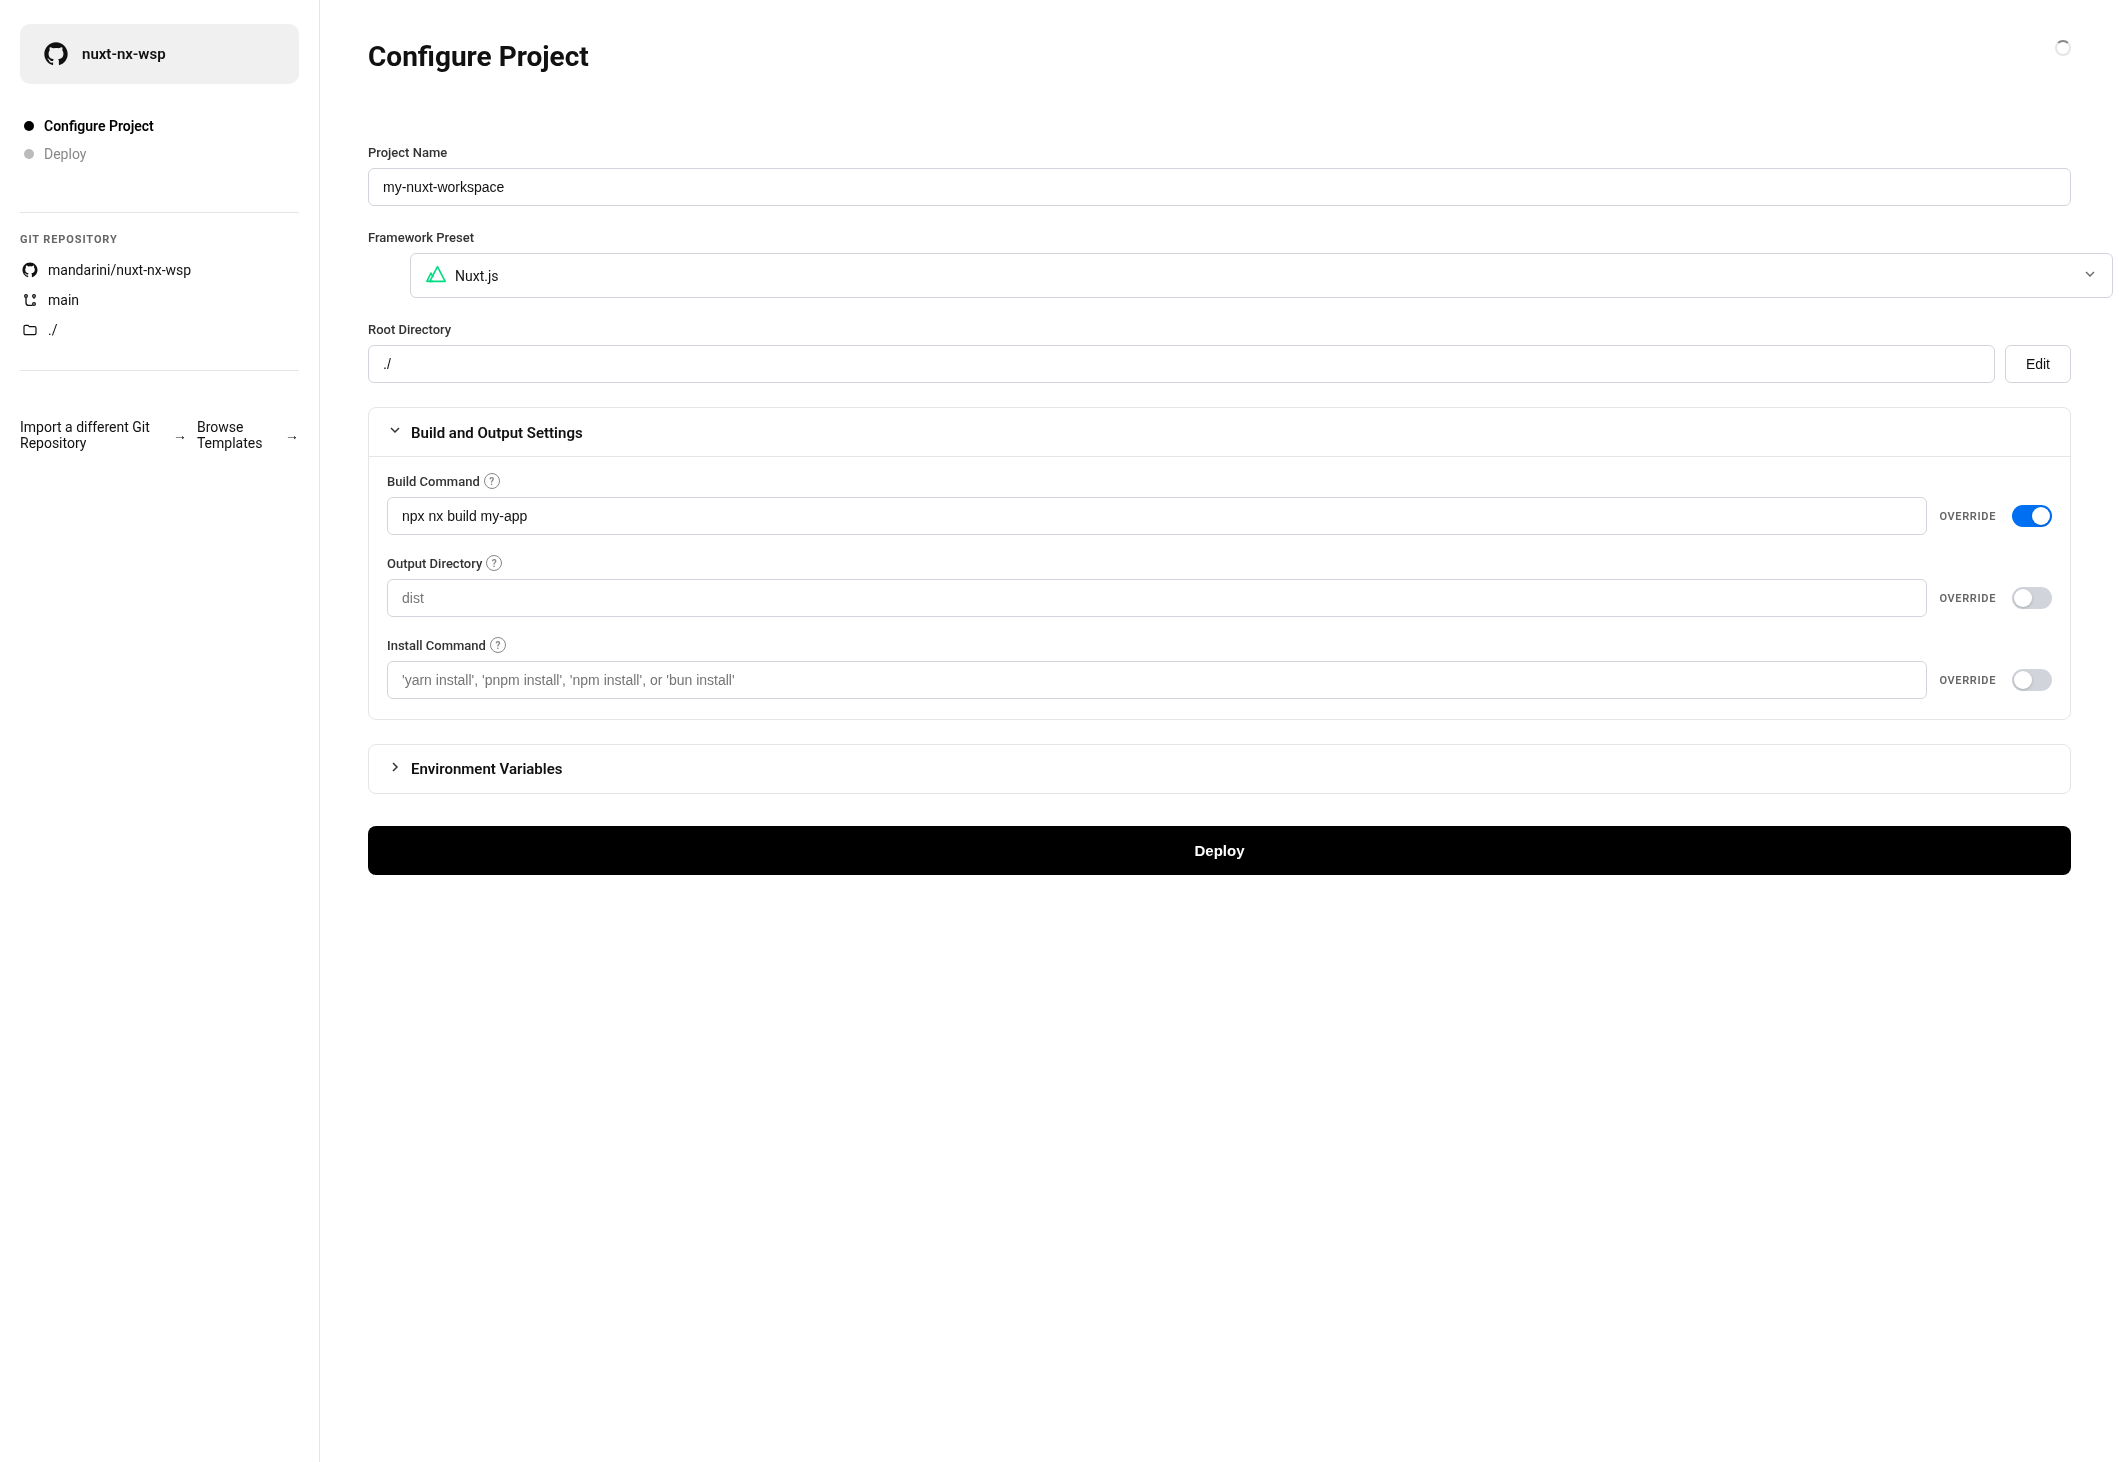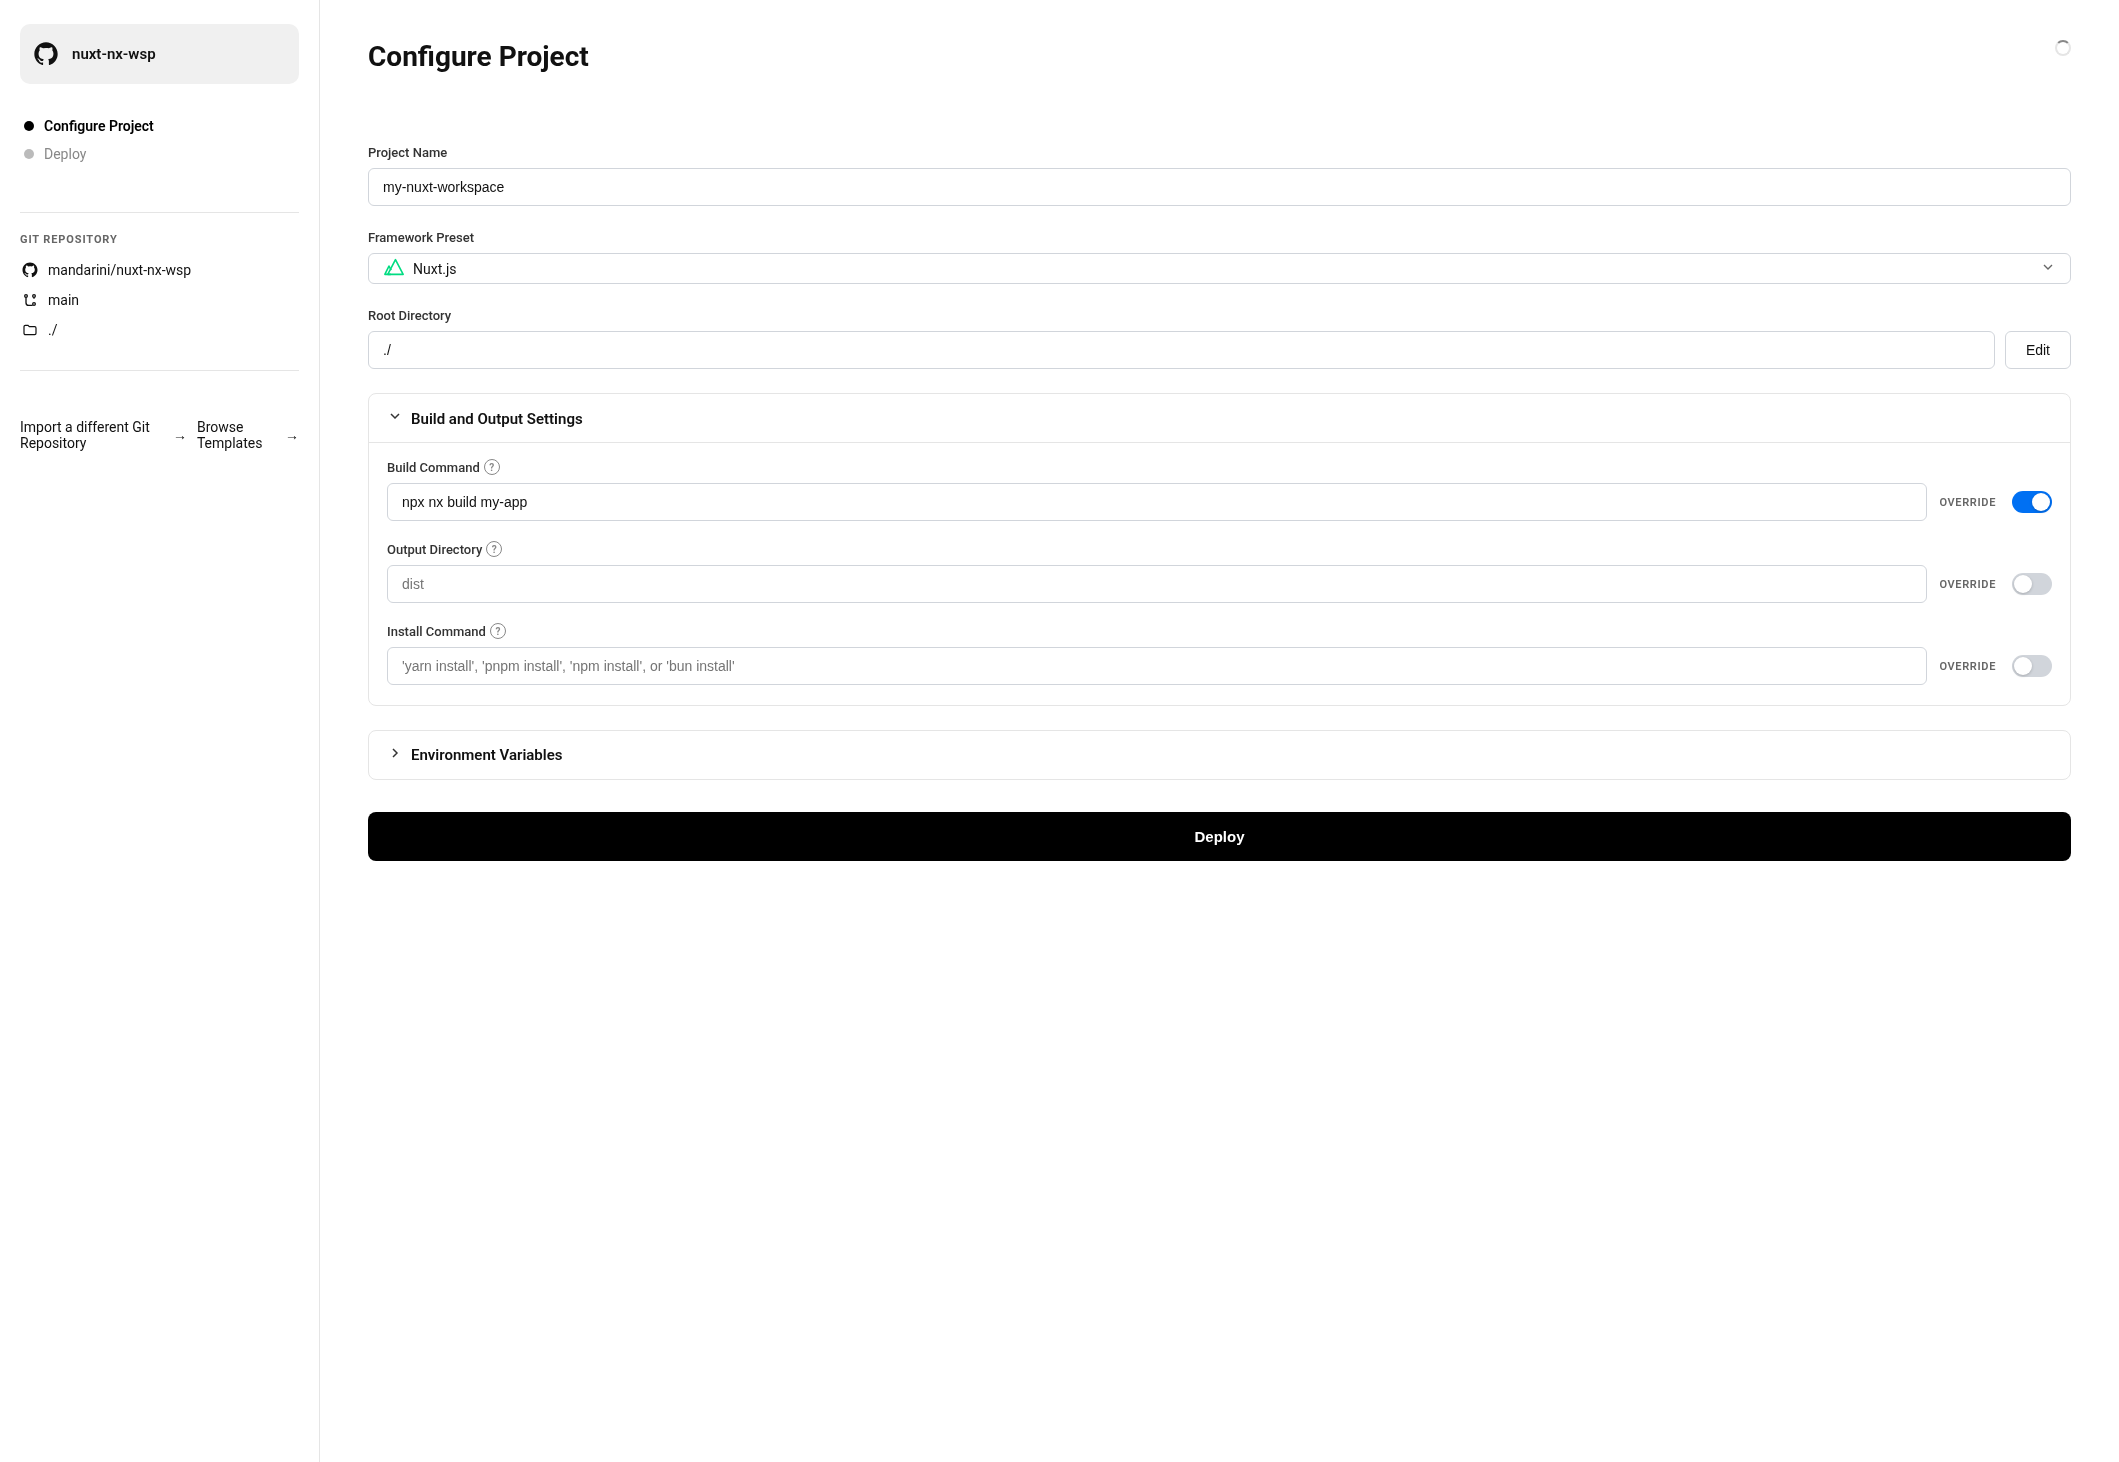--- a/index.html
+++ b/index.html
@@ -19,21 +19,21 @@
       background: #fff;
       border-right: 1px solid #e5e5e5;
       padding: 24px 20px;
       display: flex;
       flex-direction: column;
     }
 
     .sidebar-repo-card {
       background: #f0f0f0;
       border-radius: 10px;
-      padding: 16px 12px;
+      padding: 16px 22px;
       display: flex;
       align-items: center;
       gap: 12px;
       margin-bottom: 28px;
     }
 
     .sidebar-repo-card .repo-icon {
       width: 28px;
       height: 28px;
       flex-shrink: 0;
@@ -168,30 +168,31 @@
       outline: none;
     }
 
     .form-input.placeholder-text {
       color: #888;
     }
 
     
     .dropdown-select {
       width: 100%;
-      padding: 3px 14px;
+      padding: 10px 14px;
       border: 1px solid #d1d5db;
       border-radius: 6px;
       font-size: 14px;
       color: #111;
       background: #fff;
       display: flex;
       align-items: center;
       justify-content: space-between;
       cursor: pointer;
+      margin-left: 42px;
     }
 
     .dropdown-left {
       display: flex;
       align-items: center;
       gap: 8px;
     }
 
     
     .root-dir-row {

